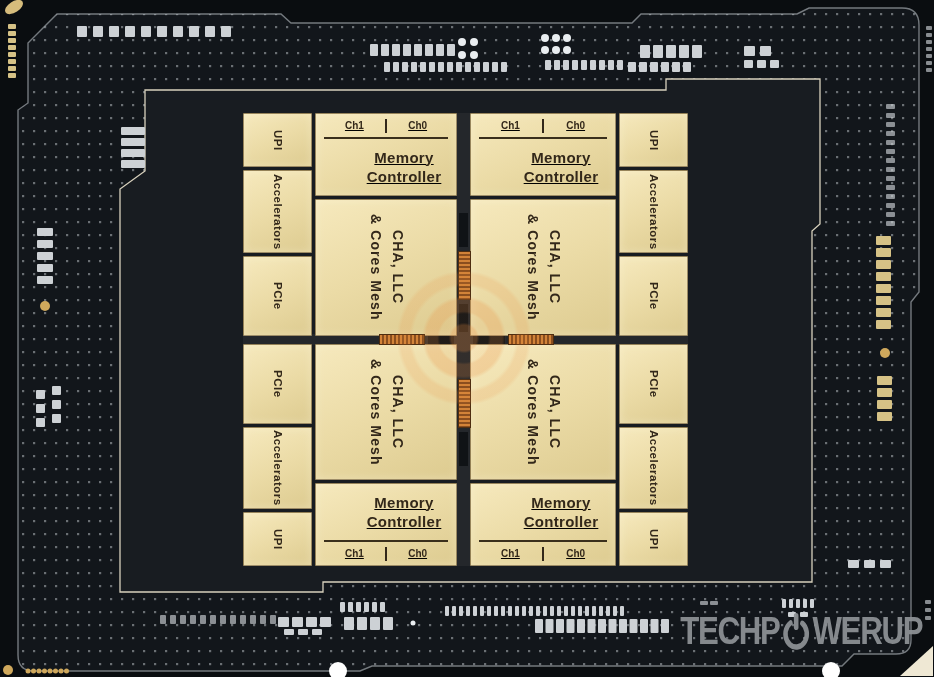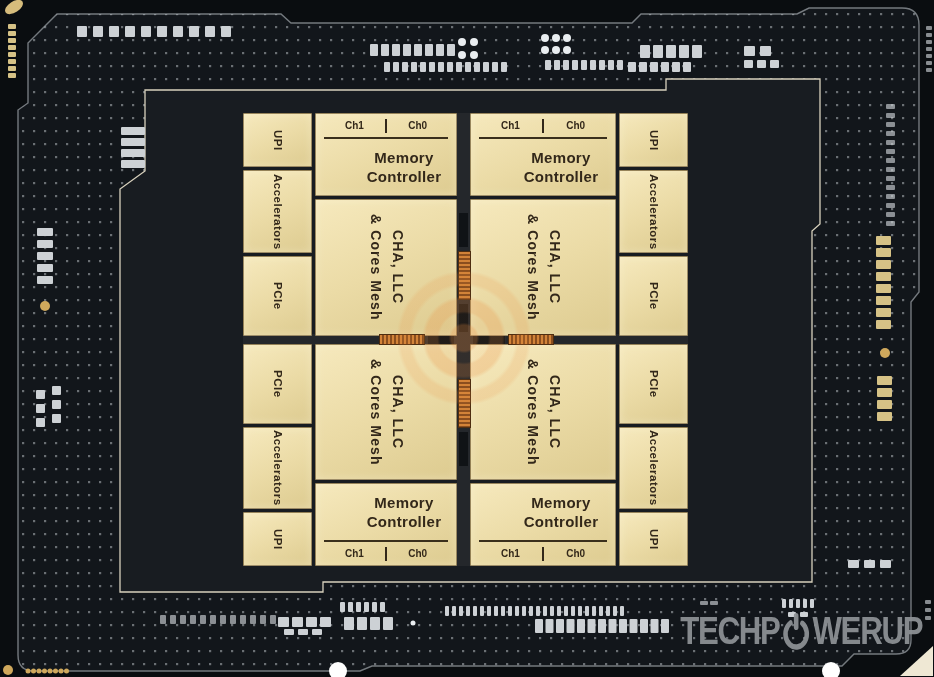--- a/index.html
+++ b/index.html
@@ -21,21 +21,21 @@
   .col{display:flex;flex-direction:column;gap:3px;}
   .side{width:69px;}
   .main{flex:1;}
   .blk{background:linear-gradient(155deg,#f6e9bd 0%,#ebdba6 50%,#ddcb90 100%);
        border:1px solid rgba(72,52,24,.5);border-radius:1px;
        box-shadow:inset 0 0 10px rgba(255,250,225,.35);
        display:flex;align-items:center;justify-content:center;}
   .b-upi{height:52px;}
   .b-acc{flex:1;}
   .b-pcie{height:78px;}
-  .b-mc{height:81px;flex-direction:column;justify-content:flex-start;}
+  .b-mc{height:81px;flex-direction:column;justify-content:flex-start;text-decoration:underline;}
   .b-mesh{flex:1;}
   .vtext{writing-mode:vertical-rl;font-size:11.5px;font-weight:700;color:#33281a;letter-spacing:.5px;}
   .meshtext{writing-mode:vertical-rl;text-align:center;font-size:14px;font-weight:700;
             color:#33281a;letter-spacing:1.1px;line-height:1.55;}
   .meshtext span{display:block;}
   .chstrip{height:23px;display:flex;align-items:center;width:calc(100% - 16px);margin:0 8px;flex:none;}
   .strip-top{border-bottom:2px solid #3a2f1c;}
   .strip-bottom{border-top:2px solid #3a2f1c;}
   .ch{flex:1;text-align:center;font-size:10px;font-weight:700;color:#33281a;}
   .chdiv{width:2.5px;height:14px;background:#33281a;}

